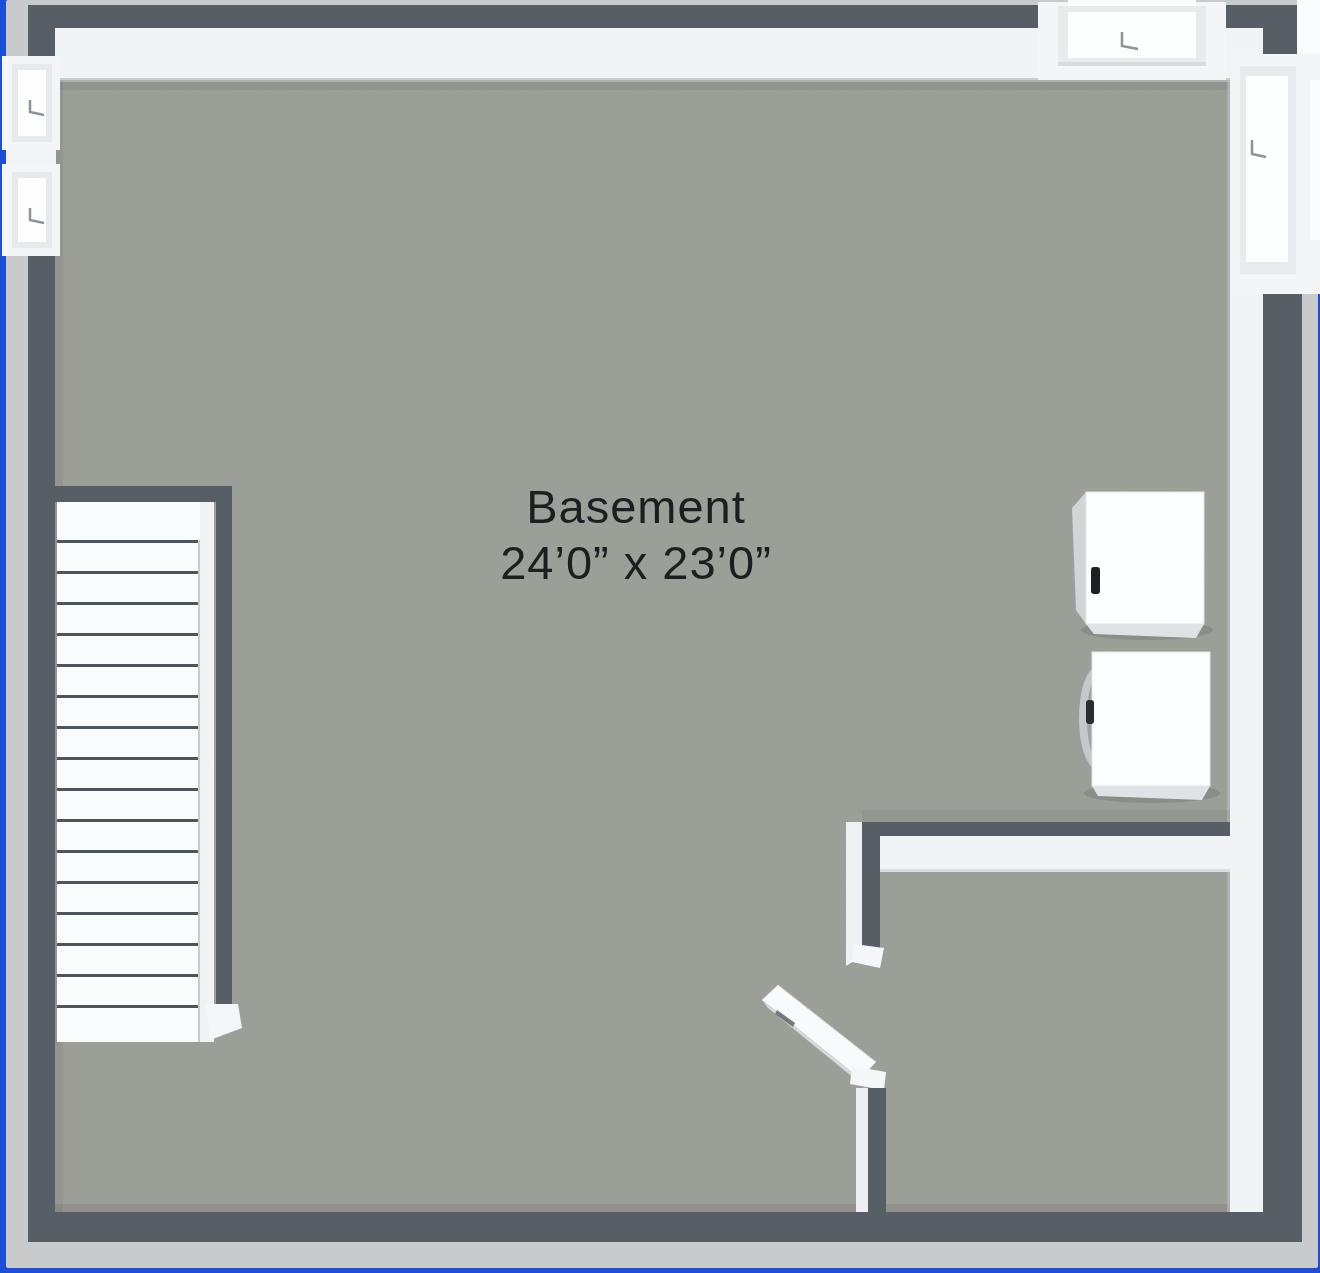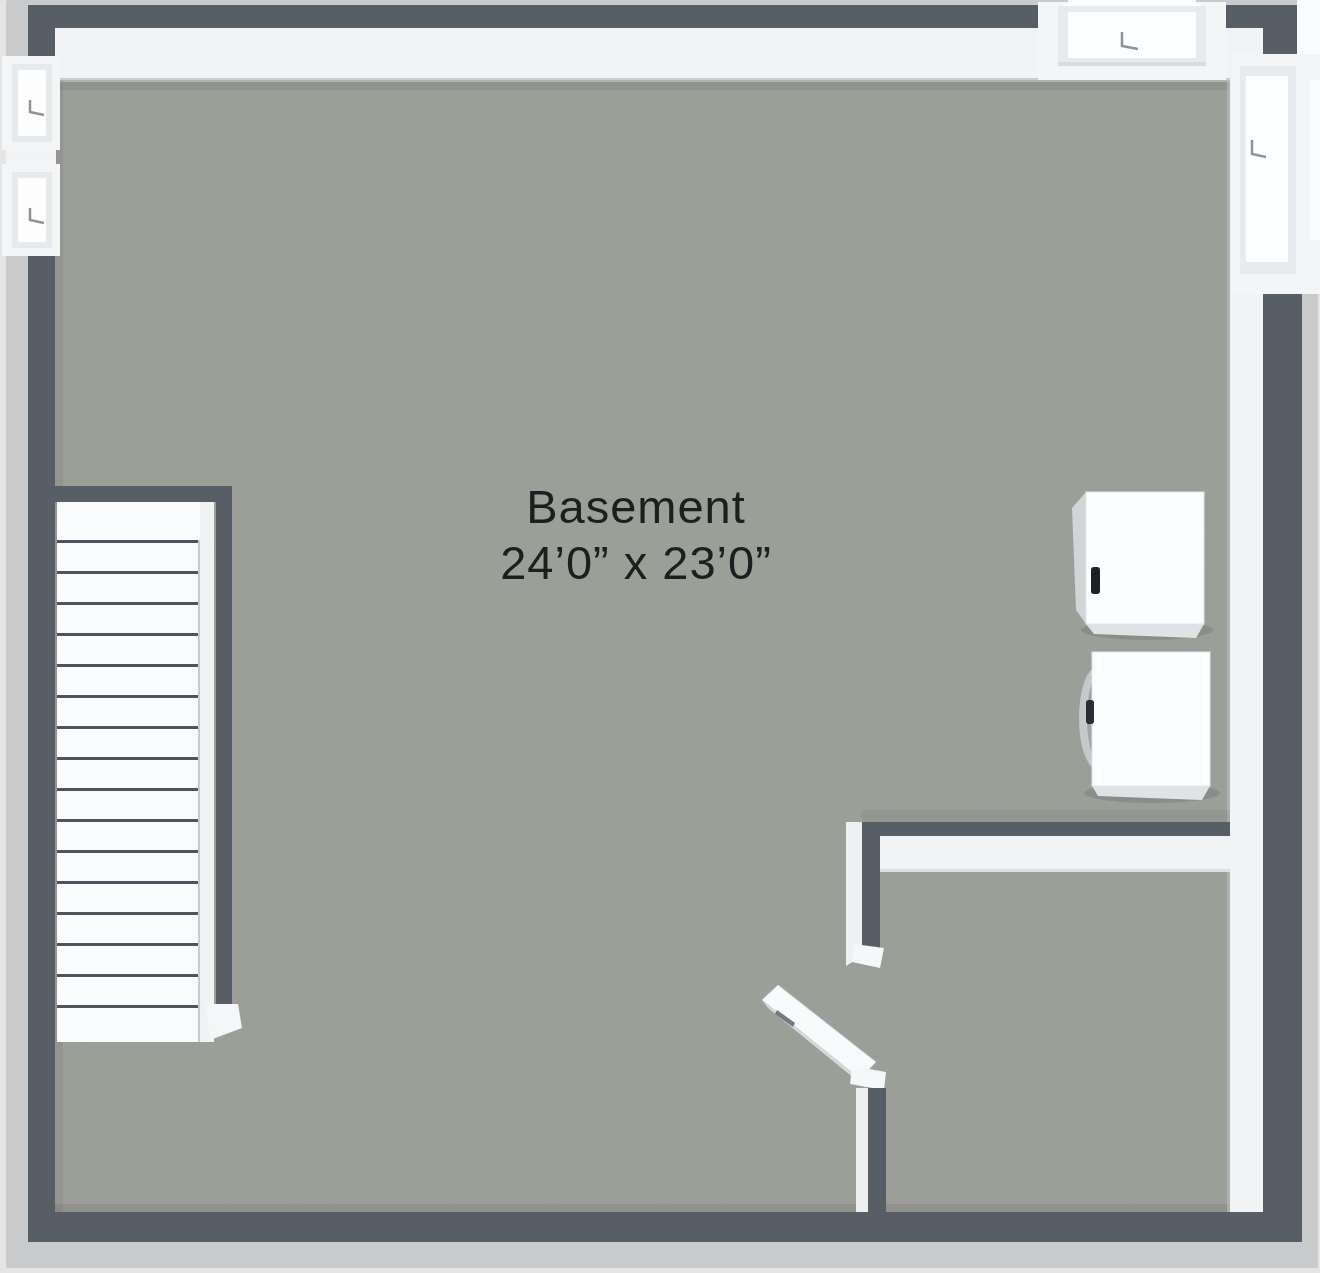--- a/index.html
+++ b/index.html
@@ -5,21 +5,21 @@
   html, body {
     margin: 0;
     padding: 0;
     background: #ffffff;
     font-family: "Liberation Sans", sans-serif;
   }
   .stage {
     position: relative;
     width: 1320px;
     height: 1273px;
-    background: #e5e5e5;
+    background: #1d4ed8;
     overflow: hidden;
   }
   .stage svg { display: block; }
   text.room-label {
     font-family: "Liberation Sans", sans-serif;
     font-weight: 400;
     letter-spacing: 1px;
   }
 </style>
 </head>

